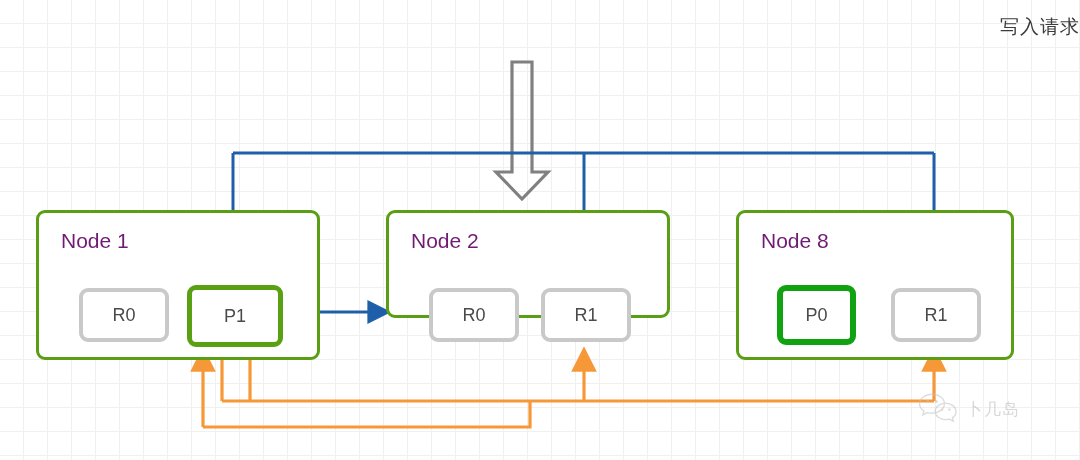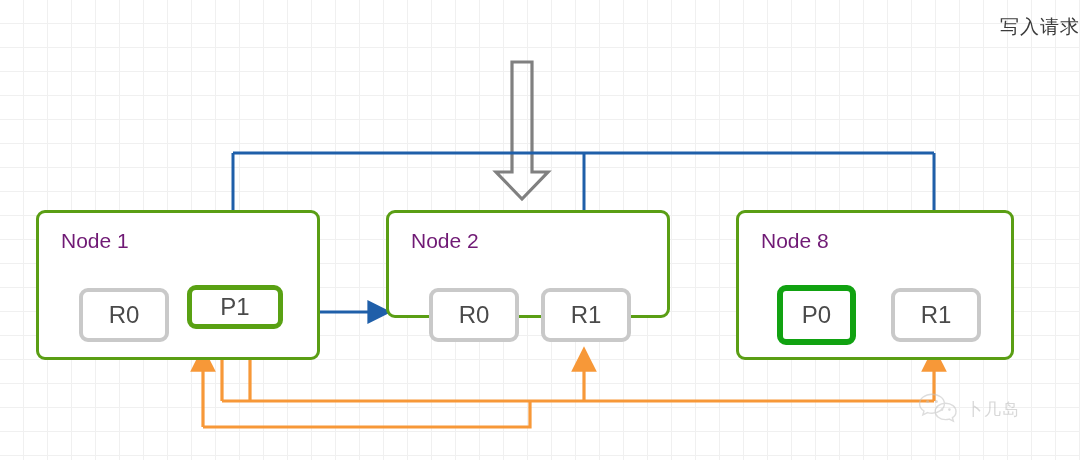--- a/index.html
+++ b/index.html
@@ -52,21 +52,21 @@
     color: #701a75;
   }
   .shard {
     position: absolute;
     box-sizing: border-box;
     display: flex;
     align-items: center;
     justify-content: center;
     border-radius: 9px;
     background: #ffffff;
-    font-size: 24px;
+    font-size: 18px;
     color: #4a4a4a;
     text-align: center;
   }
   .shard.replica {
     border: 4px solid #c9c9c9;
   }
   .shard.primary-olive {
     border: 5px solid #59a113;
   }
   .shard.primary-green {
@@ -125,21 +125,21 @@
       <path d="M584,401 L584,352" marker-end="url(#orangeHead)"></path>
       <path d="M934,401 L934,352" marker-end="url(#orangeHead)"></path>
     </g>
   </svg>
 
   <div class="node" style="left:36px; top:210px; width:284px; height:150px;">
     <div class="node-label">Node 1</div>
     <div class="shard replica" style="left:40px; top:75px; width:90px; height:54px;">
       <span>R0</span>
     </div>
-    <div class="shard primary-olive" style="left:148px; top:72px; width:96px; height:44px;">
+    <div class="shard primary-olive" style="left:148px; top:72px; width:96px; height:62px;">
       <span>P1</span>
     </div>
   </div>
 
   <div class="node" style="left:386px; top:210px; width:284px; height:108px;">
     <div class="node-label">Node 2</div>
     <div class="shard replica" style="left:40px; top:75px; width:90px; height:54px;">
       <span>R0</span>
     </div>
     <div class="shard replica" style="left:152px; top:75px; width:90px; height:54px;">

